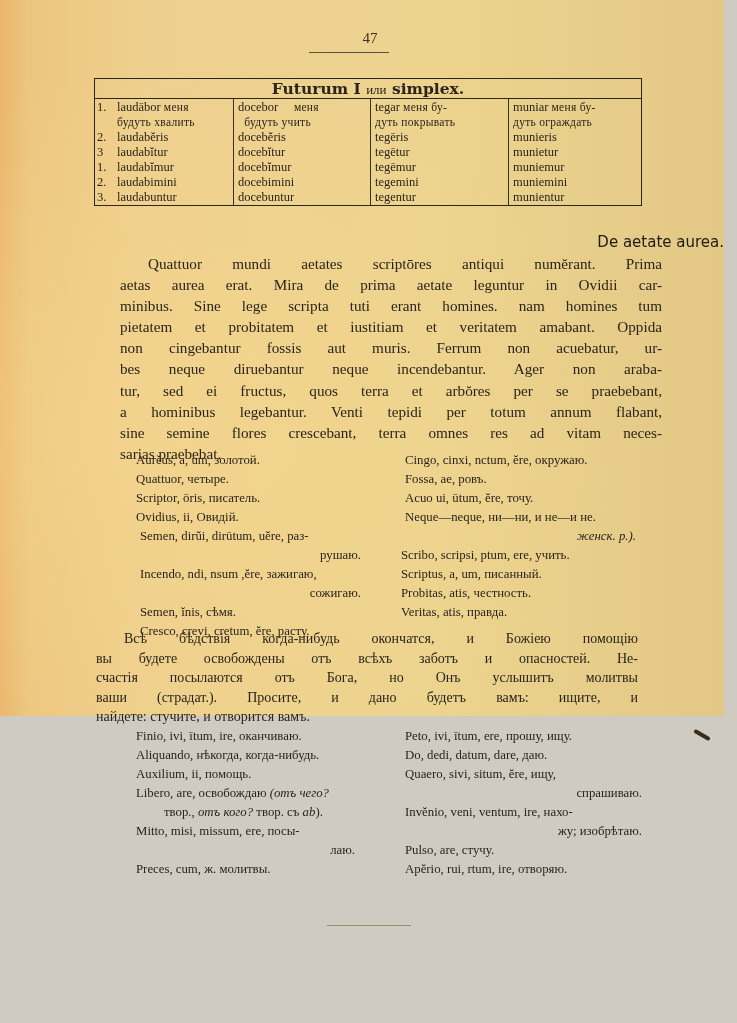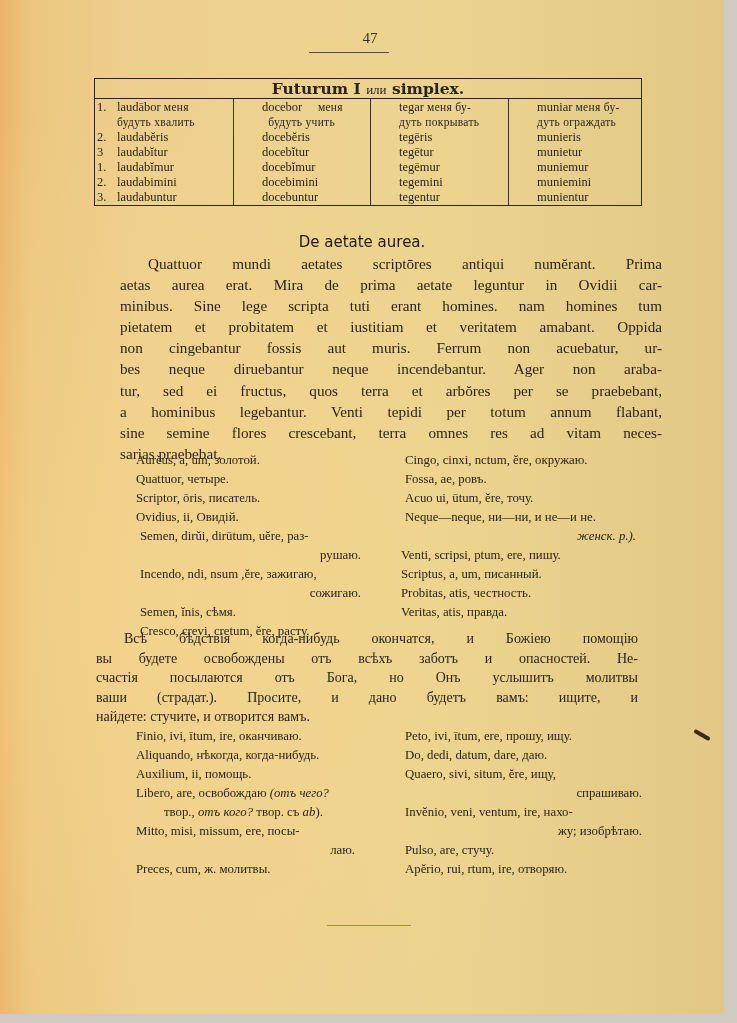--- a/index.html
+++ b/index.html
@@ -4,21 +4,21 @@
 <style>
   html, body { margin: 0; padding: 0; }
   body {
     width: 737px; height: 1023px; overflow: hidden;
     background: #cfcac2;
     font-family: "Liberation Serif", "DejaVu Serif", serif;
     color: #2a241c;
     position: relative;
   }
   .page {
-    position: absolute; left: 0; top: 0; width: 724px; height: 1014px;
+    position: absolute; left: 0; top: 0; width: 724px; height: 716px;
     background:
       radial-gradient(ellipse at 20% 60%, rgba(246,214,140,0.55) 0%, rgba(246,214,140,0) 60%),
       linear-gradient(90deg, #eab56a 0%, #ecc680 4%, #eed08e 20%, #ecd48f 60%, #e2c884 100%);
   }
   .page-num {
     position: absolute; left: 340px; top: 30px; width: 60px; text-align: center;
     font-size: 15px; color: #3a3226;
   }
   .page-num-rule {
     position: absolute; left: 309px; top: 52px; width: 80px; height: 1px; background: #5a5040;
@@ -28,27 +28,27 @@
     border: 1.5px solid #2c251b; border-collapse: collapse;
   }
   .conj-title {
     text-align: center; font-family: "DejaVu Serif", serif; font-weight: bold;
     font-size: 15.5px; height: 19px; line-height: 19px;
     border-bottom: 1.5px solid #2c251b;
   }
   .conj-title .small { font-weight: normal; font-size: 13px; font-family: "Liberation Serif", serif; }
   .conj-body { display: grid; grid-template-columns: 138px 137px 138px 1fr; font-size: 12.5px; }
   .conj-col { padding-top: 1px; }
-  .conj-col + .conj-col { border-left: 1px solid #3a3226; padding-left: 24px; }
+  .conj-col + .conj-col { border-left: 1px solid #3a3226; }
   .conj-col .cell { height: 15px; line-height: 15px; white-space: nowrap; overflow: hidden; padding-left: 4px; }
   .conj-col.first .cell { padding-left: 2px; }
   .num { display: inline-block; width: 20px; }
   .cyr { font-size: 11.5px; letter-spacing: 0.3px; }
   .heading {
-    position: absolute; left: 0; width: 724px; top: 233px; text-align: center;
+    position: absolute; left: 0; width: 724px; top: 233px; text-align: right;
     font-family: "DejaVu Sans", sans-serif; font-size: 15px; color: #1f1a14;
   }
   .prose {
     position: absolute; left: 96px; width: 542px; top: 253px;
     font-size: 15.2px; line-height: 21.1px; text-align: justify; margin-left: 24px;
   }
   .prose .line { display: block; text-align: justify; text-align-last: justify; white-space: nowrap; height: 21.1px; }
   .prose .line.last { text-align-last: left; }
   .prose .indent { padding-left: 28px; }
   .vocab {
@@ -145,21 +145,21 @@
     <div class="cell right">Cingo, cinxi, nctum, ĕre, окружаю.</div>
     <div class="cell left">Quattuor, четыре.</div>
     <div class="cell right">Fossa, ae, ровъ.</div>
     <div class="cell left">Scriptor, ōris, писатель.</div>
     <div class="cell right">Acuo ui, ūtum, ĕre, точу.</div>
     <div class="cell left">Ovidius, ii, Овидій.</div>
     <div class="cell right">Neque—neque, ни—ни, и не—и не.</div>
     <div class="cell right">Semen, dirŭi, dirūtum, uĕre, раз-</div>
     <div class="cell left r it">женск. р.).</div>
     <div class="cell right r">рушаю.</div>
-    <div class="cell left">Venti, scripsi, ptum, ere, пишу.</div>
+    <div class="cell left">Scribo, scripsi, ptum, ere, учить.</div>
     <div class="cell right">Incendo, ndi, nsum ,ĕre, зажигаю,</div>
     <div class="cell left">Scriptus, a, um, писанный.</div>
     <div class="cell right r">сожигаю.</div>
     <div class="cell left">Probitas, atis, честность.</div>
     <div class="cell right">Semen, ĭnis, сѣмя.</div>
     <div class="cell left">Veritas, atis, правда.</div>
     <div class="cell right">Cresco, crevi, cretum, ĕre, расту.</div>
   </div>
 
   <div class="ru-para">

